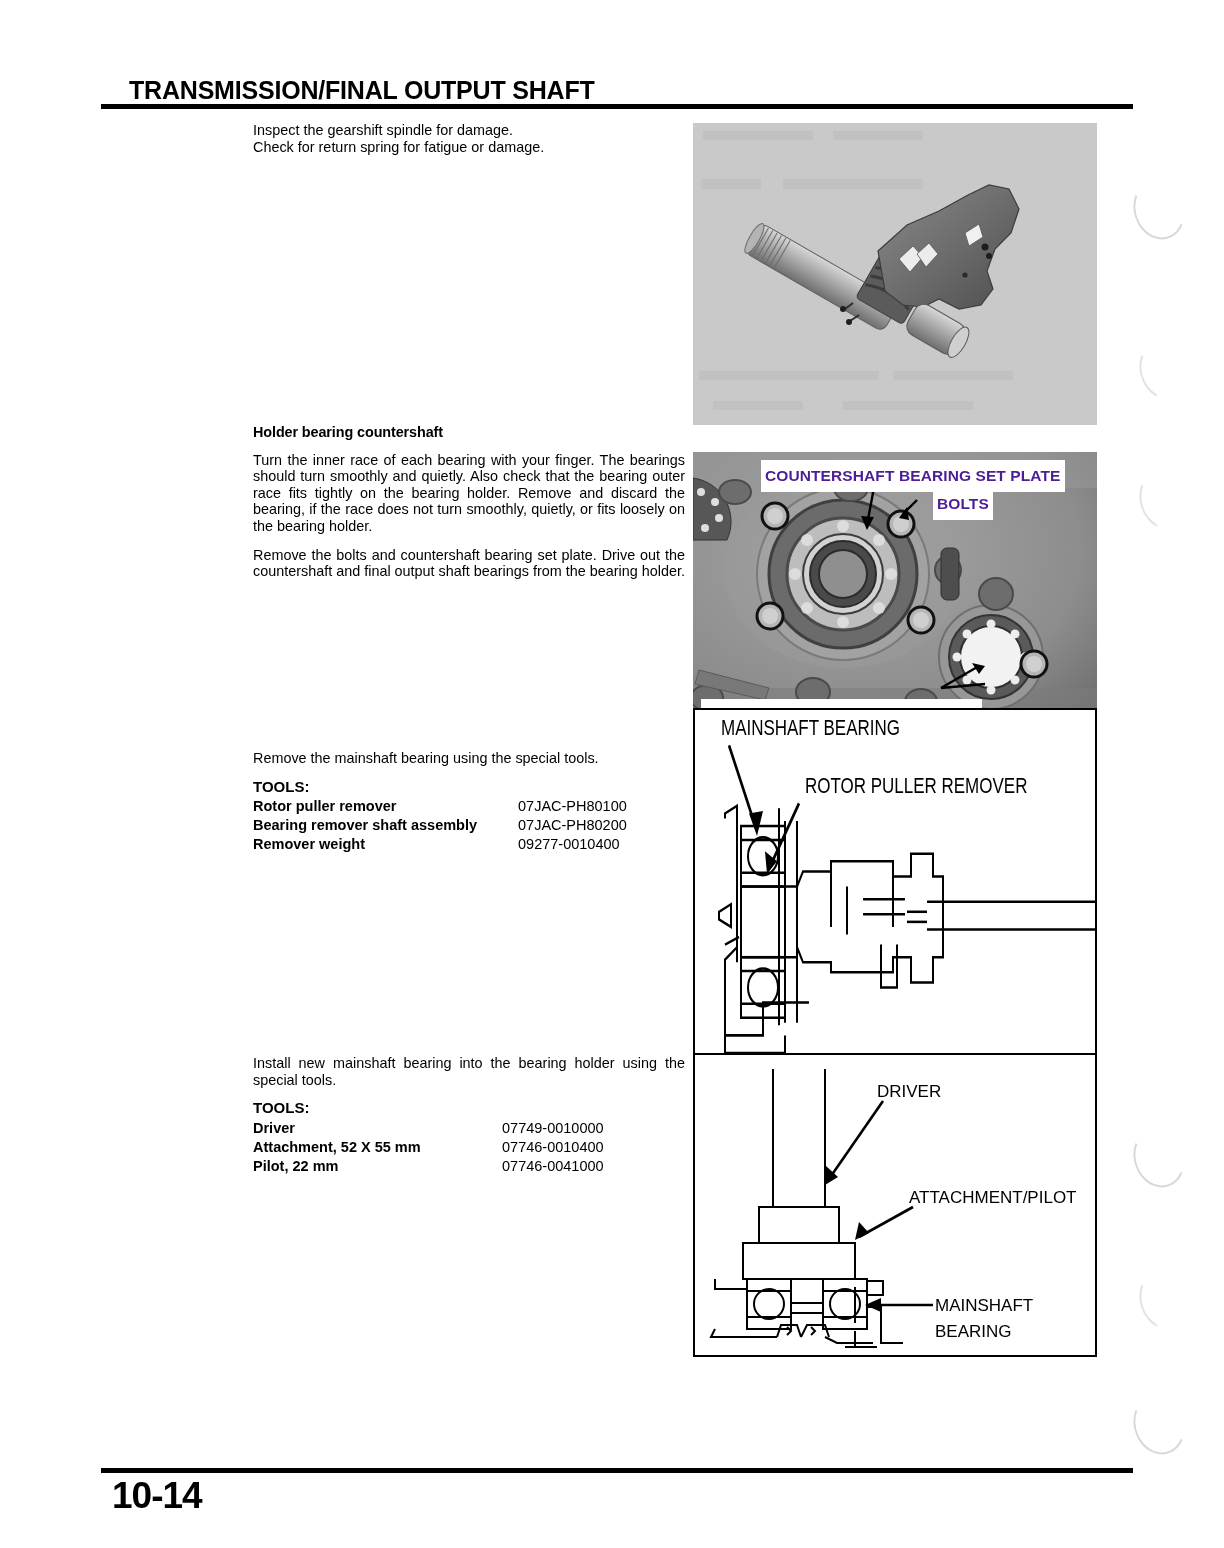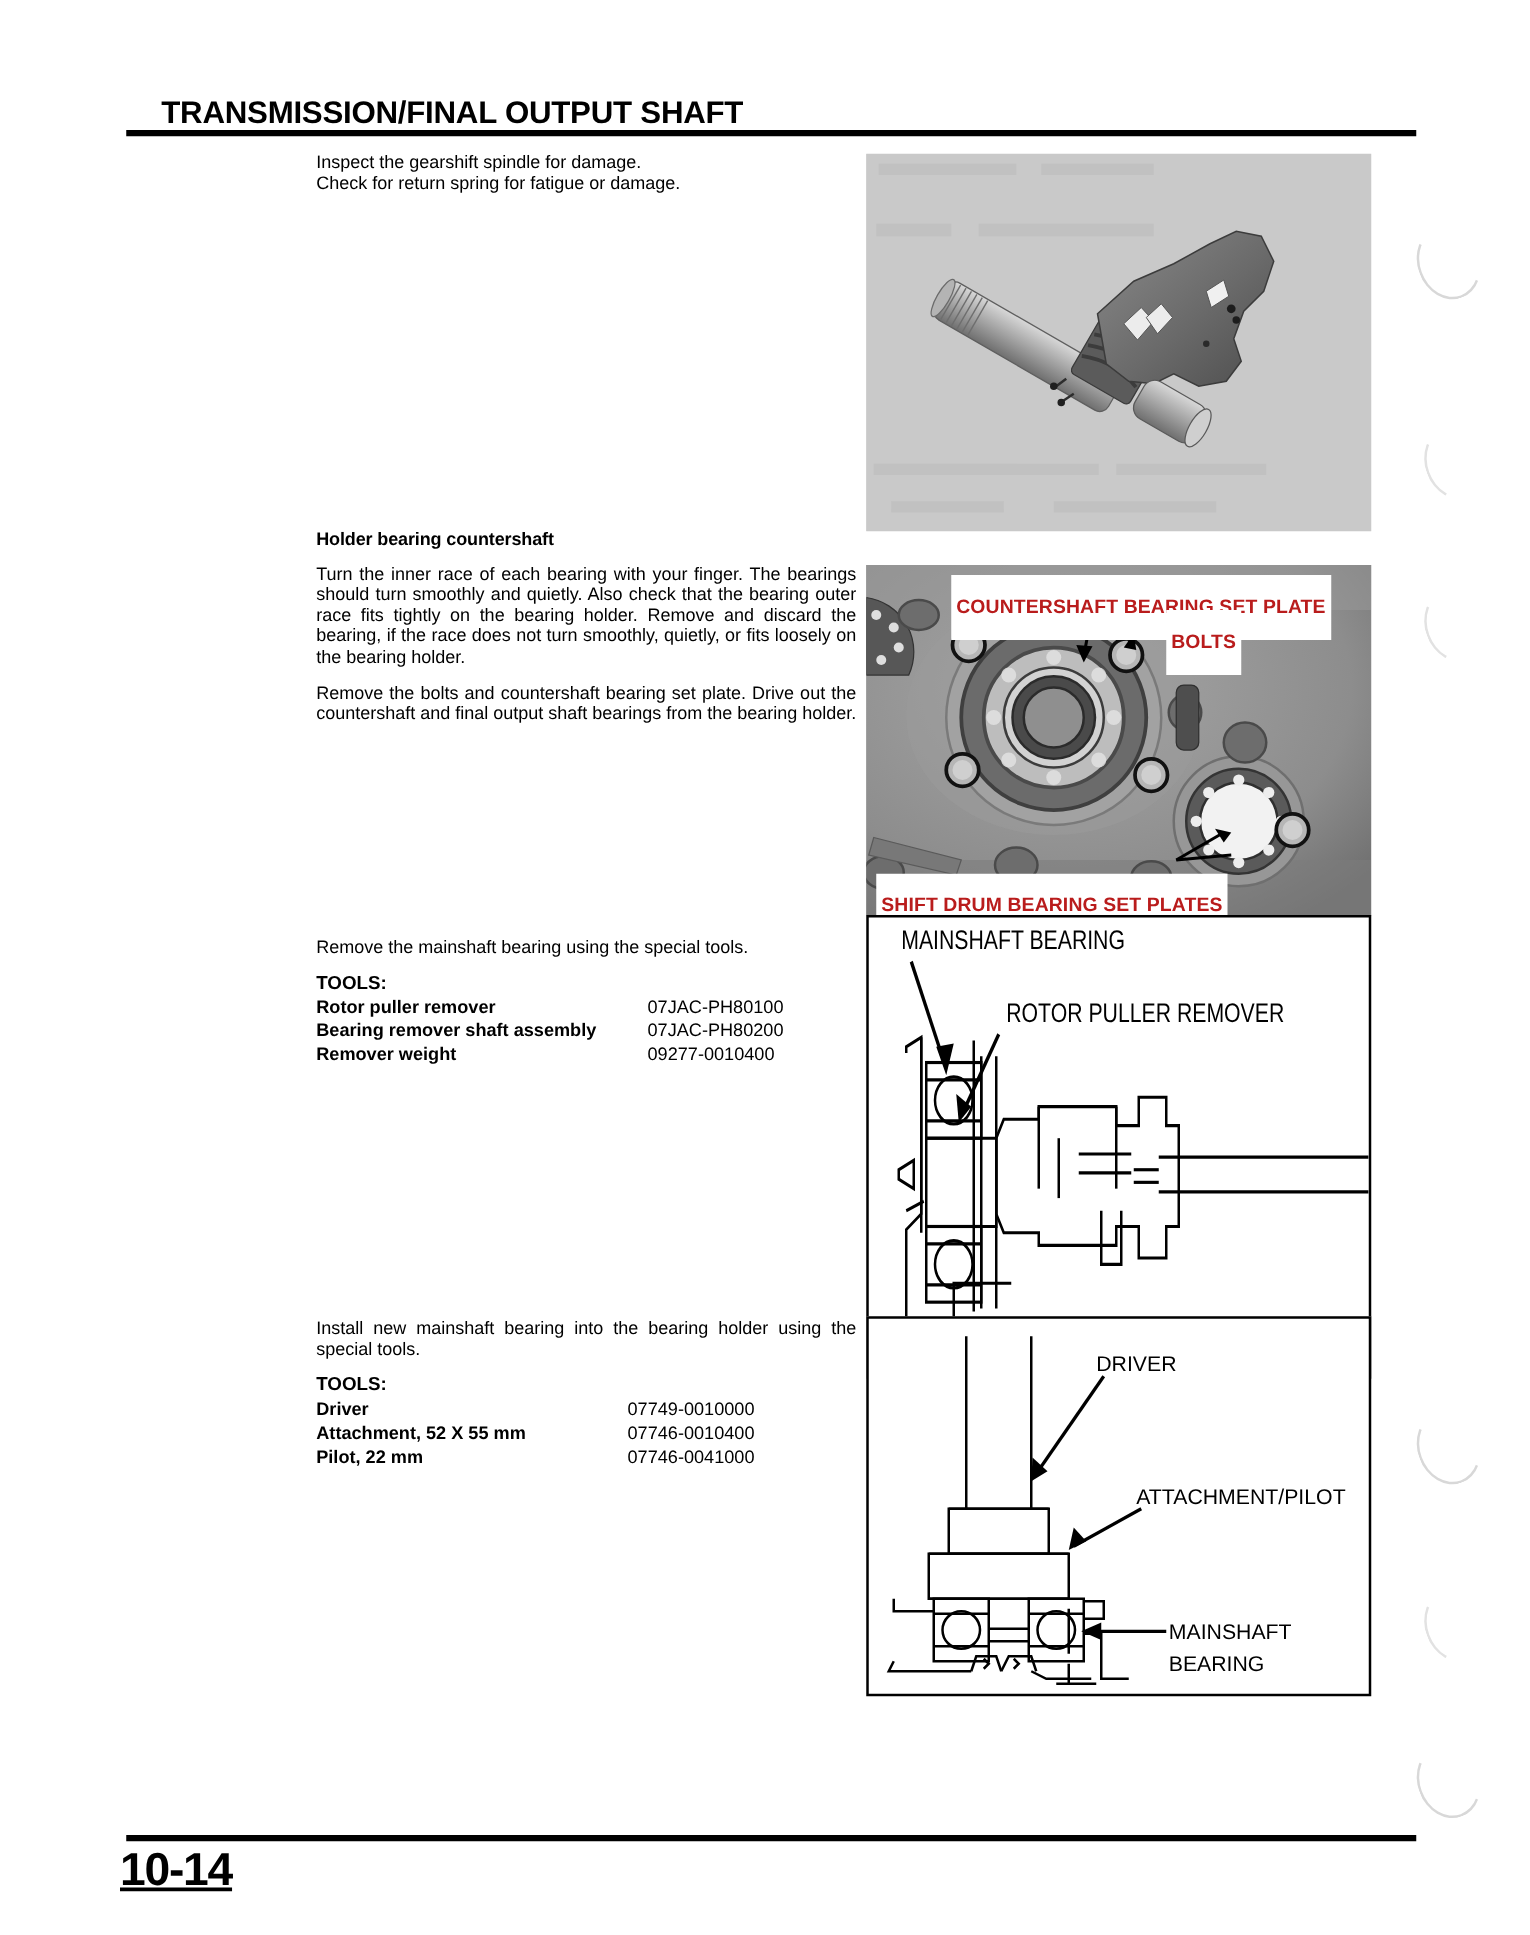--- a/index.html
+++ b/index.html
@@ -54,27 +54,26 @@
   .footer-rule {
     position: absolute;
     left: 101px;
     top: 1468px;
     width: 1032px;
     height: 5px;
     background: #000;
   }
   .page-number {
     position: absolute;
-    left: 96px;
+    left: 112px;
     top: 1476px;
     font-size: 37px;
     font-weight: bold;
     letter-spacing: -1px;
     line-height: 1.1;
-    text-decoration: underline;
   }
 
   
   .text-col {
     position: absolute;
     left: 253px;
     width: 432px;
     font-size: 14.4px;
     line-height: 16.6px;
     text-align: justify;
@@ -129,21 +128,21 @@
   }
   
   #photo-crankcase {
     top: 452px;
     height: 281px;
     background: #8e8e8e;
     overflow: hidden;
   }
   
   #fig-remove {
-    top: 732px;
+    top: 708px;
     height: 371px;
     border: 2px solid #000;
     background: #fff;
     box-sizing: border-box;
     overflow: hidden;
   }
   
   #fig-install {
     top: 1053px;
     height: 304px;
@@ -152,25 +151,25 @@
     box-sizing: border-box;
     overflow: hidden;
   }
 
   .fig-svg { display: block; width: 100%; height: 100%; }
 
   
   .callout {
     position: absolute;
     background: #fff;
-    color: #b91c1c;
+    color: #4c1d95;
     font-size: 15.5px;
     font-weight: bold;
     letter-spacing: 0.1px;
-    padding: 17px 4px;
+    padding: 7px 4px;
     white-space: nowrap;
     line-height: 1.15;
   }
 
   
   .binder-arc {
     position: absolute;
     border: 2px solid #d8d8d8;
     border-top-color: transparent;
     border-right-color: transparent;

